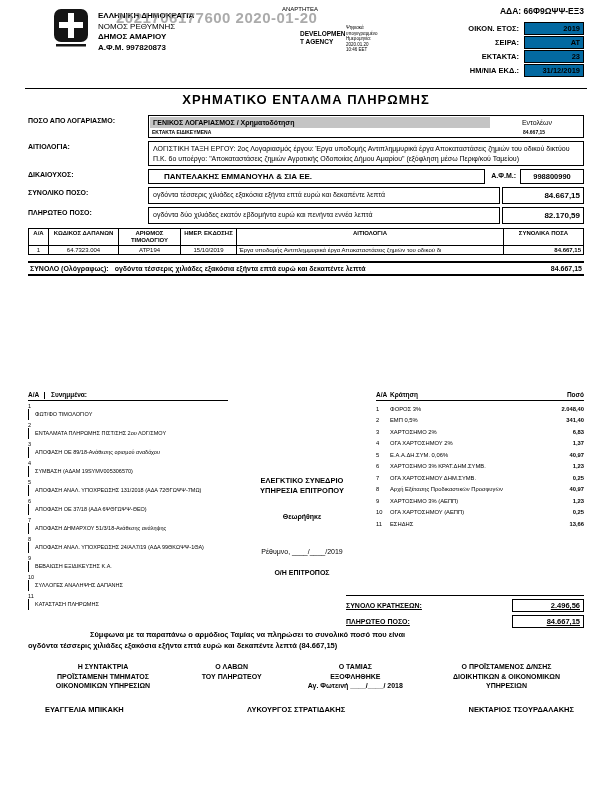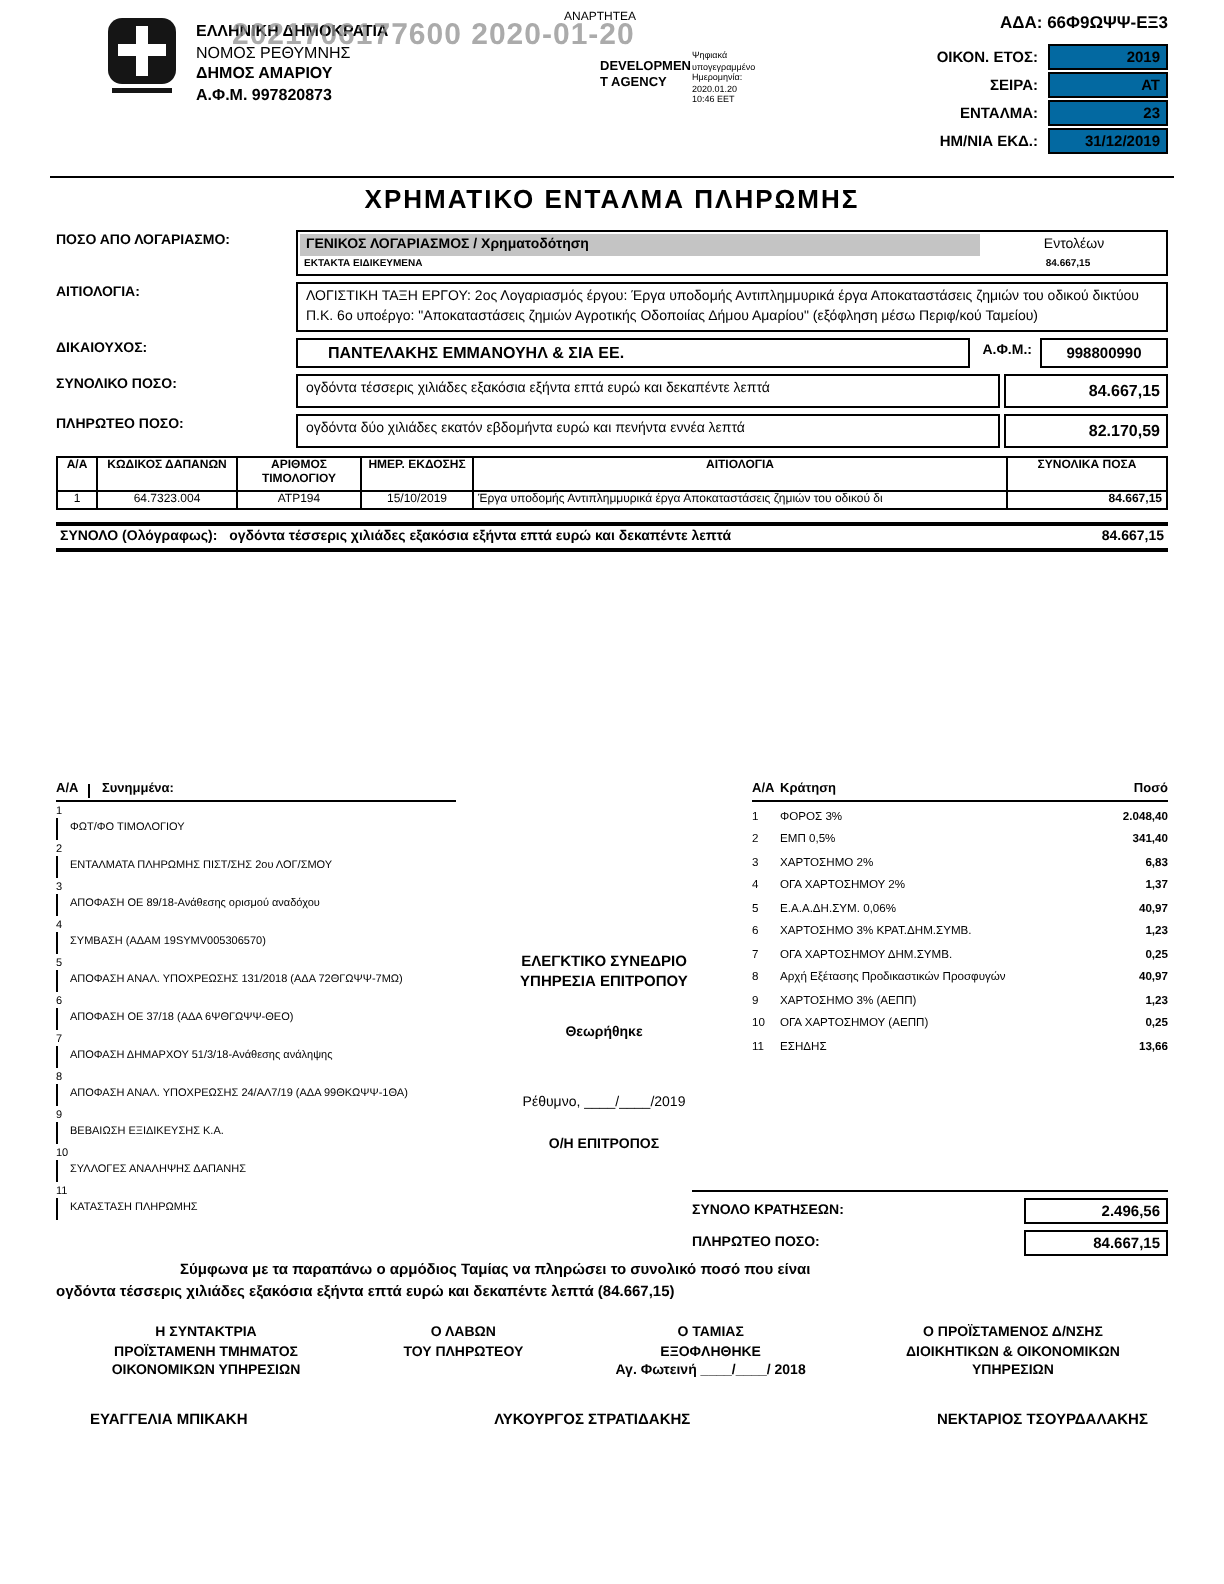--- a/index.html
+++ b/index.html
@@ -81,21 +81,21 @@
   .ded { width:208px; flex-shrink:0; font-size:5.8px; line-height:6.5px; }
   .ded-head { display:flex; border-bottom:1px solid #000; font-size:6.5px; font-weight:bold; padding-bottom:1px; }
   .dnum { width:14px; flex-shrink:0; }
   .dlabel { flex:1; padding-right:4px; }
   .damt { width:42px; flex-shrink:0; text-align:right; }
   .ded-row { display:flex; margin-top:5px; align-items:flex-start; }
   .ded-row .damt { font-weight:bold; }
 
   
   .ded-totals { position:absolute; top:595px; right:28px; width:238px; font-size:7px; border-top:1px solid #000; padding-top:3px; }
-  .tot-row { display:flex; justify-content:space-between; align-items:center; margin-bottom:3px; }
+  .tot-row { display:flex; justify-content:space-between; align-items:center; margin-bottom:3px;text-decoration:underline; }
   .tot-label { font-weight:bold; }
   .tot-amt { border:1px solid #000; width:72px; text-align:right; padding:1px 3px; font-weight:bold; font-size:7.5px; }
 
   .instruction { position:absolute; top:629px; left:28px; right:28px; font-size:7.5px; font-weight:bold; line-height:11px; }
   .instruction .line1 { padding-left:62px; }
 
   .sigs { position:absolute; top:662px; left:28px; right:28px; display:flex; justify-content:space-between;
     text-align:center; font-size:7px; font-weight:bold; line-height:9.5px; }
   .sig-col1 { width:150px; } .sig-col2 { width:100px; } .sig-col3 { width:140px; } .sig-col4 { width:155px; }
 
@@ -139,21 +139,21 @@
     <div class="meta">
       <div class="meta-row">
         <span class="meta-label">ΟΙΚΟΝ. ΕΤΟΣ:</span>
         <span class="meta-value">2019</span>
       </div>
       <div class="meta-row">
         <span class="meta-label">ΣΕΙΡΑ:</span>
         <span class="meta-value">ΑΤ</span>
       </div>
       <div class="meta-row">
-        <span class="meta-label">ΕΝΤΑΛΜΑ:</span>
+        <span class="meta-label">ΕΚΤΑΚΤΑ:</span>
         <span class="meta-value">23</span>
       </div>
       <div class="meta-row">
         <span class="meta-label">ΗΜ/ΝΙΑ ΕΚΔ.:</span>
         <span class="meta-value">31/12/2019</span>
       </div>
     </div>
   </div>
 
   <div class="titlebar">

